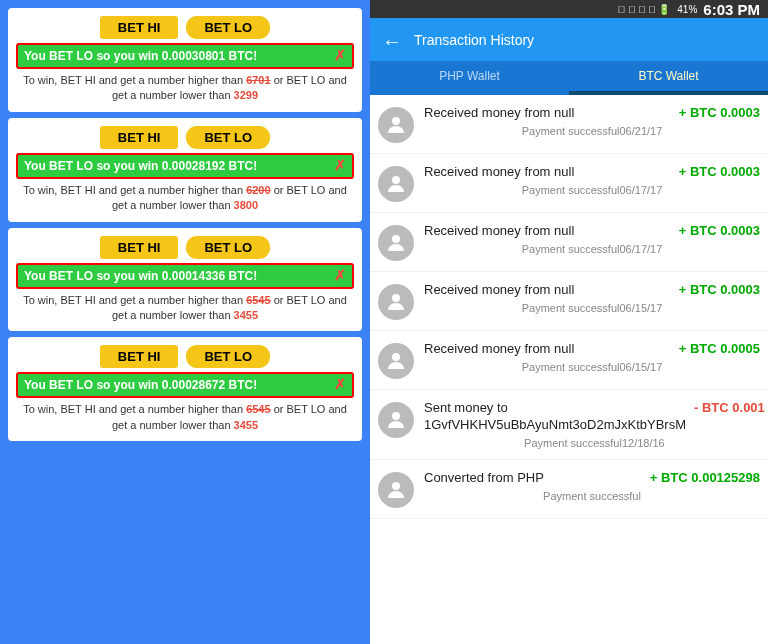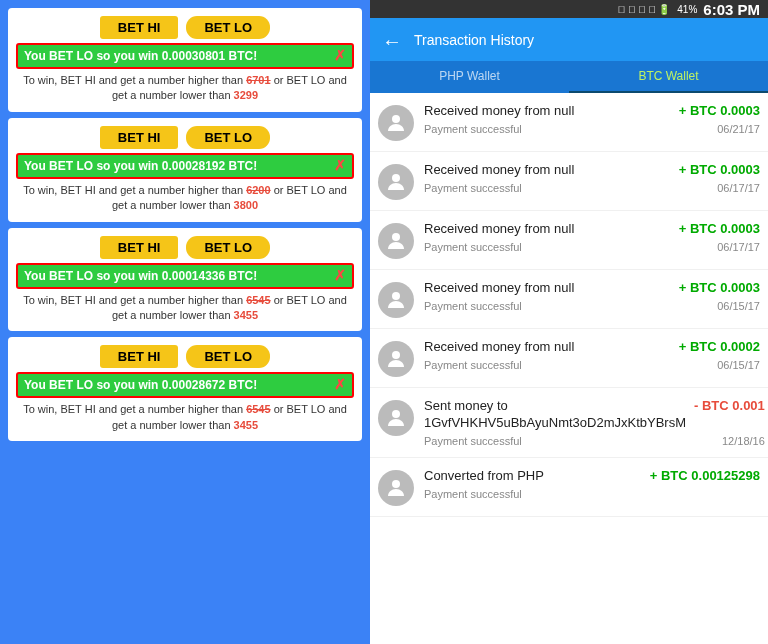--- a/index.html
+++ b/index.html
@@ -151,22 +151,22 @@
       flex: 1;
       text-align: center;
       padding: 8px 0;
       font-size: 12px;
       color: rgba(255,255,255,0.7);
       cursor: pointer;
       border-bottom: 2px solid transparent;
     }
 
     .wallet-tab.active {
-      color: #bef264;
-      border-bottom: 2px solid #0c4a6e;
+      color: #fef9c3;
+      border-bottom: 4px solid #0c4a6e;
     }
 
     .transaction-list {
       flex: 1;
       overflow-y: auto;
       background: #fff;
     }
 
     .tx-item {
       display: flex;
@@ -218,21 +218,21 @@
     .tx-amount.positive {
       color: #00aa00;
     }
 
     .tx-amount.negative {
       color: #e74c3c;
     }
 
     .tx-bottom {
       display: flex;
-      justify-content: space-between;
+      justify-content: center;
       margin-top: 3px;
     }
 
     .tx-status {
       font-size: 11px;
       color: #888;
     }
 
     .tx-date {
       font-size: 11px;
@@ -380,21 +380,21 @@
       <div class="tx-item">
     <div class="tx-avatar">
       <svg width="24" height="24" viewBox="0 0 24 24" fill="white">
         <circle cx="12" cy="8" r="4"></circle>
         <path d="M4 20c0-4 3.6-7 8-7s8 3 8 7"></path>
       </svg>
     </div>
     <div class="tx-content">
       <div class="tx-top">
         <span class="tx-title">Received money from null</span>
-        <span class="tx-amount positive">+ BTC 0.0002</span>
+        <span class="tx-amount positive">+ BTC 0.0005</span>
       </div>
       <div class="tx-bottom">
         <span class="tx-status">Payment successful</span>
         <span class="tx-date">06/15/17</span>
       </div>
     </div>
   </div>
       <div class="tx-item">
     <div class="tx-avatar">
       <svg width="24" height="24" viewBox="0 0 24 24" fill="white">

